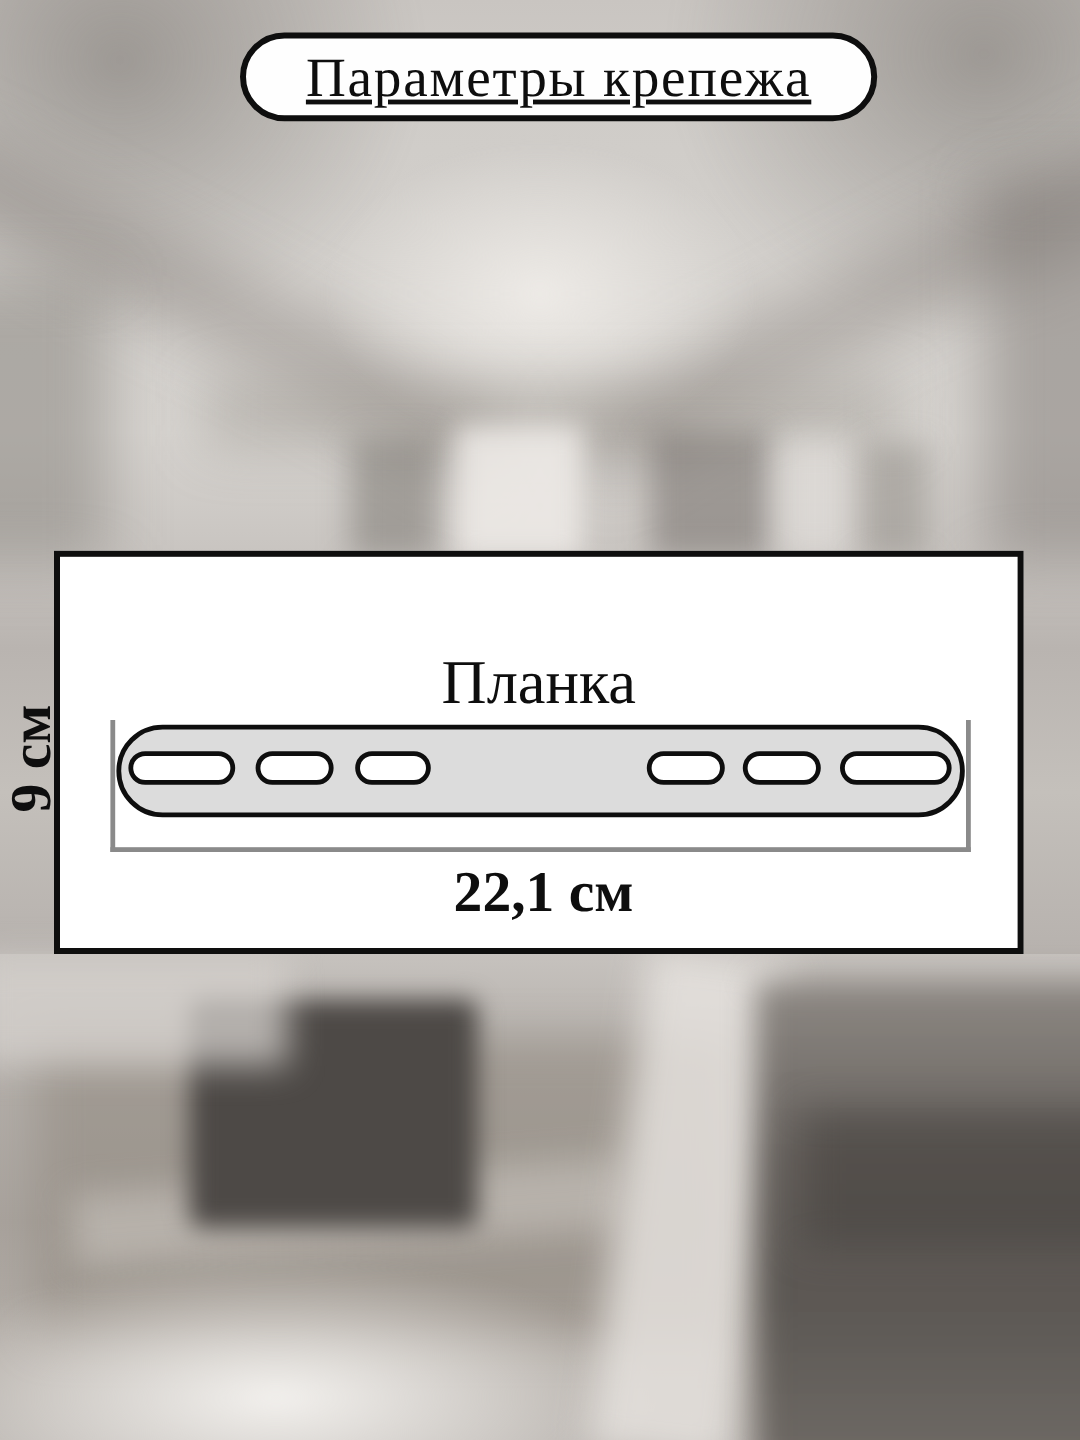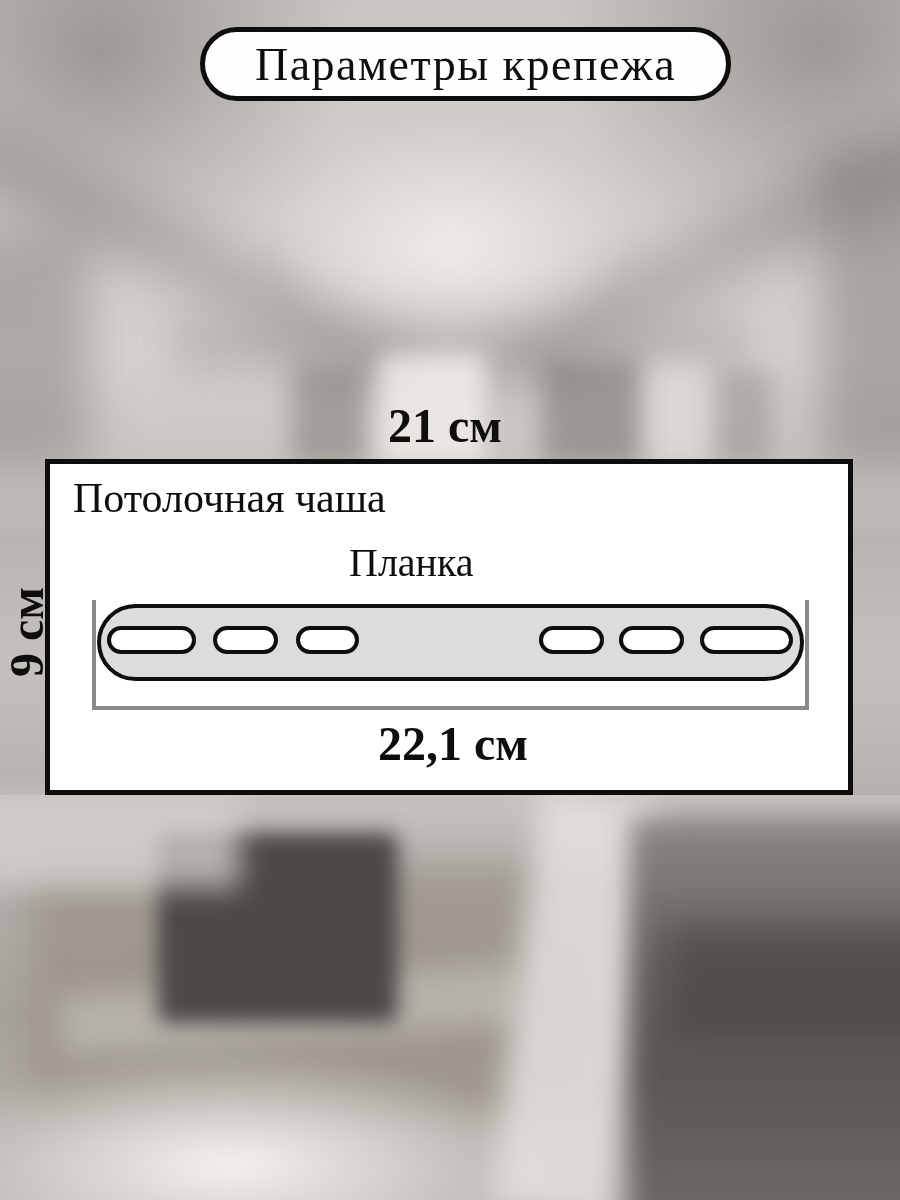--- a/index.html
+++ b/index.html
@@ -58,32 +58,30 @@
     <div style="left:30px;top:865px;width:580px;height:250px;background:rgba(145,138,130,.55);filter:blur(18px);"></div>
     <div style="left:60px;top:980px;width:460px;height:60px;background:rgba(210,205,199,.5);filter:blur(14px);transform:rotate(-4deg);"></div>
     <div style="left:-90px;top:1050px;width:640px;height:230px;background:radial-gradient(closest-side,rgba(245,243,240,.97),rgba(245,243,240,0));filter:blur(8px);"></div>
     <div style="left:158px;top:833px;width:240px;height:190px;background:#4d4946;border-radius:10px;filter:blur(10px);"></div>
     <div style="left:515px;top:795px;width:120px;height:420px;background:rgba(232,229,225,.8);filter:blur(15px);transform:rotate(7deg);"></div>
     <div style="left:630px;top:818px;width:330px;height:430px;background:linear-gradient(180deg,rgba(138,133,128,.95) 0%,rgba(100,95,91,.97) 35%,rgba(88,84,80,.97) 60%,rgba(110,105,100,.95) 100%);filter:blur(13px);"></div>
     <div style="left:668px;top:925px;width:280px;height:115px;background:rgba(68,64,61,.55);filter:blur(16px);"></div>
     <div style="left:-20px;top:798px;width:260px;height:90px;background:rgba(214,210,206,.75);filter:blur(14px);"></div>
   </div>
 
-  <div class="layer pill-title" style="left:200px;top:27px;width:531px;height:74px;">
+  <div class="layer pill-title" style="left:200px;top:27px;width:531px;height:74px;text-decoration:underline;">
     <span>Параметры крепежа</span>
   </div>
 
-  <div class="layer dim" style="left:345px;top:400px;width:200px;">21 см</div>
 
   <div class="layer panel" style="left:45px;top:459px;width:808px;height:336px;"></div>
 
   <div class="layer dim" style="left:-53px;top:610px;width:160px;height:44px;line-height:44px;transform:rotate(-90deg);">9 см</div>
 
-  <div class="layer lbl" style="left:73px;top:474px;font-size:42px;">Потолочная чаша</div>
-  <div class="layer lbl" style="left:349px;top:540px;width:200px;text-align:left;font-size:40px;">Планка</div>
+  <div class="layer lbl" style="left:349px;top:540px;width:200px;text-align:center;font-size:52px;">Планка</div>
 
   <div class="layer bracket" style="left:92px;top:600px;width:717px;height:110px;"></div>
 
   <div class="layer plate" style="left:97px;top:604px;width:707px;height:77px;"></div>
 
   <div class="slot" style="left:107px;width:89px;"></div>
   <div class="slot" style="left:213px;width:65px;"></div>
   <div class="slot" style="left:296px;width:63px;"></div>
   <div class="slot" style="left:539px;width:65px;"></div>
   <div class="slot" style="left:619px;width:65px;"></div>

